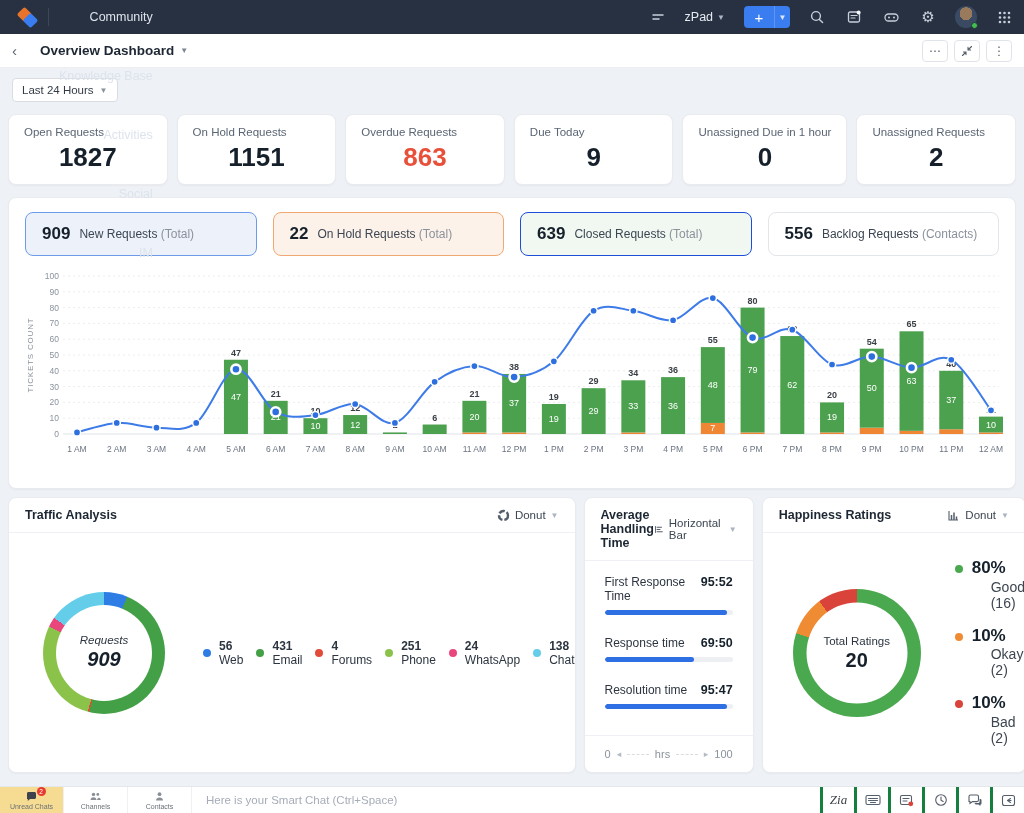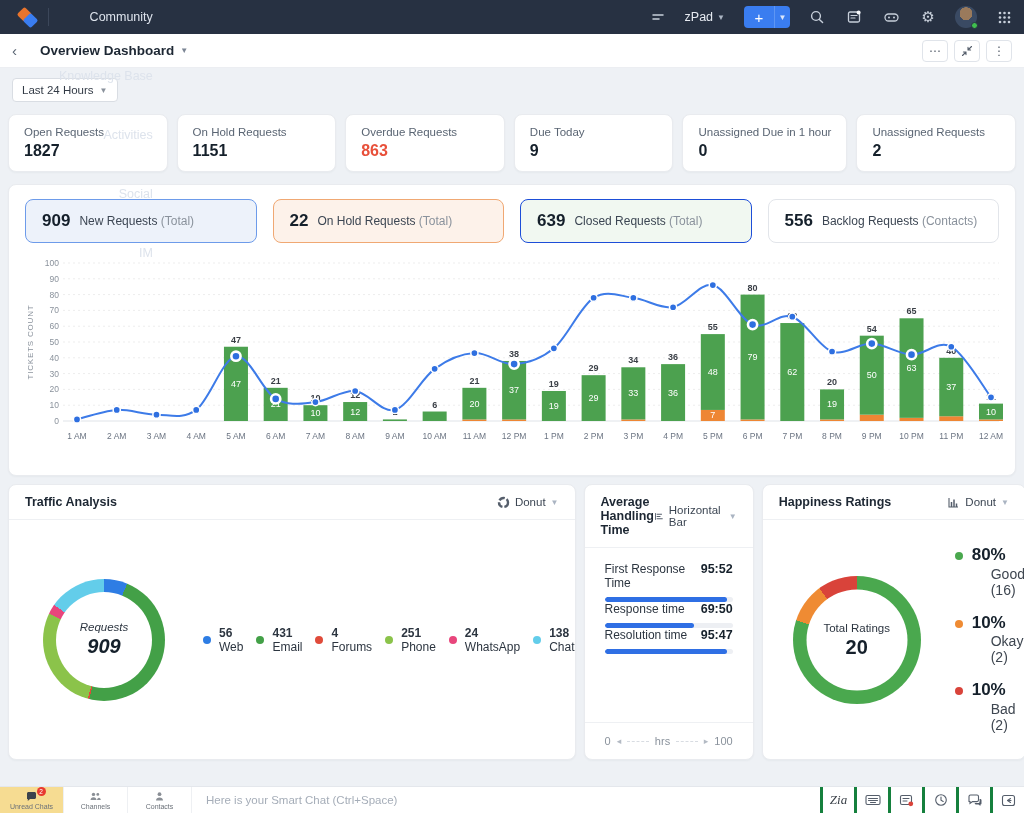--- a/index.html
+++ b/index.html
@@ -36,21 +36,21 @@
   .sq-btn { width:26px; height:22px; border:1px solid #e0e4ea; border-radius:4px; background:#fff; display:flex; align-items:center; justify-content:center; color:#555e6b; font-size:12px; cursor:pointer; }
 
   
   .filter-row { padding:10px 12px 4px; }
   .filter-btn { display:inline-flex; align-items:center; gap:6px; background:#fff; border:1px solid #d9dde3; border-radius:4px; font-size:11.5px; color:#333b46; padding:5px 9px; cursor:pointer; }
 
   
   .stats-row { display:flex; gap:9px; padding:8px 8px 4px; }
   .stat-card { flex:1; background:#fff; border:1px solid #e9ebef; border-radius:8px; padding:11px 15px; box-shadow:0 1px 2px rgba(30,40,60,.04); cursor:pointer; }
   .stat-label { font-size:11.5px; color:#5a6573; margin-bottom:4px; white-space:nowrap; }
-  .stat-value { font-size:16px; font-weight:bold; color:#15202b; }
+  .stat-value { font-size:26px; font-weight:bold; color:#15202b;text-align:center; }
 
   
   .panel { background:#fff; border:1px solid #e9ebef; border-radius:8px; box-shadow:0 1px 2px rgba(30,40,60,.04); }
   .rs-panel { margin:8px; }
   .panel-header { display:flex; align-items:center; padding:10px 16px; border-bottom:1px solid #eef0f3; }
   .panel-title { font-size:12.5px; font-weight:bold; color:#1d2733; }
   .chips-row { display:flex; gap:16px; padding:14px 16px 4px; }
   .chip { flex:1; border-radius:8px; padding:11px 16px; display:flex; align-items:center; gap:9px; cursor:pointer; }
   .chip.blue   { background:#edf2fa; border:1px solid #6d9bea; }
   .chip.orange { background:#fdf2ea; border:1px solid #f0a873; }
@@ -72,21 +72,21 @@
   .donut-hole { position:absolute; background:#fff; border-radius:50%; top:50%; left:50%; transform:translate(-50%,-50%); display:flex; flex-direction:column; align-items:center; justify-content:center; }
   .donut-label { font-size:11.5px; color:#2c3540; }
   .donut-value { font-size:20px; font-weight:bold; color:#15202b; margin-top:2px; }
 
   .t-legend { display:flex; flex-direction:row; gap:13px; margin-left:38px; }
   .t-leg-item { display:flex; align-items:center; gap:8px; font-size:12px; color:#2c3540; }
   .leg-dot { width:8px; height:8px; border-radius:50%; flex:0 0 auto; }
   .t-leg-num { font-weight:bold; }
 
   .ah-body { display:block; padding:14px 20px 0; }
-  .ah-row { }
+  .ah-row { margin-bottom:21px; }
   .ah-row-top { display:flex; justify-content:space-between; align-items:baseline; font-size:12px; color:#2c3540; }
   .ah-val { font-weight:bold; font-size:12.5px; color:#15202b; }
   .ah-track { margin-top:7px; height:5px; border-radius:3px; background:#edeff3; overflow:hidden; }
   .ah-fill { height:100%; border-radius:3px; background:#2f6fe4; }
   .ah-axis { display:flex; align-items:center; gap:6px; color:#8a929c; font-size:11px; padding:12px 20px 12px; border-top:1px solid #eef0f3; margin-top:4px; }
   .ah-dash { flex:1; border-top:1px dashed #d8dce2; }
   .ah-arrow { font-size:9px; color:#b3bac4; }
 
   .h-legend { display:flex; flex-direction:column; gap:16px; margin-left:34px; }
   .h-leg-item { display:flex; gap:9px; }

